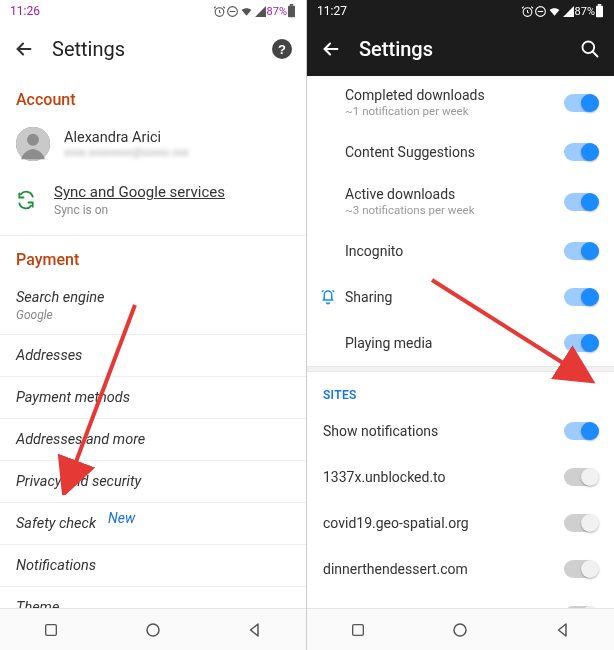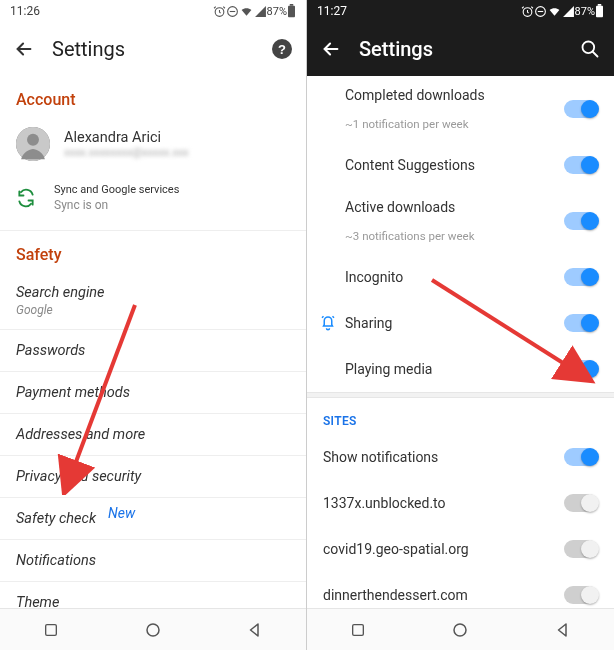--- a/index.html
+++ b/index.html
@@ -8,21 +8,21 @@
     background: #fff;
     width: 614px;
     height: 650px;
     display: flex;
     position: relative;
   }
   .phone { width: 307px; height: 650px; display: flex; flex-direction: column; position: relative; overflow: hidden; background:#fff; }
   .phone.left { border-right: 1px solid #ccc; }
   
   .statusbar { height: 22px; display:flex; align-items:center; font-size:12px; padding:0 10px; }
-  .statusbar.light { background:#fff; color:#404040; }
+  .statusbar.light { background:#fff; color:#a21caf; }
   .statusbar.dark  { background:#1c1c1c; color:#fff; }
   .statusbar .spacer { flex:1; }
   .statusicons { display:flex; align-items:center; gap:0; }
   .statusicons svg, .statusicons span { display:inline-block; }
   
   .header { display:flex; align-items:center; height:54px; padding:0 12px; }
   .header.light { background:#fff; color:#222; }
   .header.dark { background:#1c1c1c; color:#fff; }
   .header .title { font-size:20px; margin-left:16px; flex:1; }
   .header.light .title { font-weight:400; color:#222;}
@@ -38,21 +38,21 @@
   .row .badge { font-size:14px; color:#1a73e8; margin-left:12px; position:relative; top:-5px;}
   .account-row { display:flex; align-items:center; padding:10px 16px 12px; gap:14px; }
   .avatar { width:34px; height:34px; border-radius:50%; background:#bdbdbd; box-shadow: inset 0 0 0 1px #888; display:flex; align-items:center; justify-content:center; }
   .avatar svg { width:100%; height:100%; }
   .syncrow { display:flex; align-items:center; padding:10px 16px 14px; gap:18px; }
   .sync-icon { width:20px; height:20px; }
   
   .r-row { display:flex; align-items:center; padding:11px 16px; min-height:46px; background:#fff; }
   .r-row .rtxt { flex:1; display:flex; flex-direction:column; }
   .r-row .name { font-size:14px; color:#333; }
-  .r-row .sub  { font-size:11.5px; color:#9a9a9a; margin-top:14px; }
+  .r-row .sub  { font-size:11.5px; color:#9a9a9a; margin-top:1px; }
   .r-row .lead { width:26px; display:flex; align-items:center; justify-content:center; margin-left:-8px; margin-right:4px;}
   .gap-strip { height:6px; background:#f2f2f2; border-top:1px solid #e6e6e6; border-bottom:1px solid #e6e6e6; }
   .sites-label { font-size:12px; color:#1a73e8; font-weight:600; padding:16px 16px 6px; letter-spacing:.3px;}
   
   .toggle { width:34px; height:18px; position:relative; border-radius:10px; }
   .toggle .track { position:absolute; inset:0; border-radius:10px; }
   .toggle .thumb { position:absolute; width:18px; height:18px; border-radius:50%; top:0; box-shadow:0 1px 2px rgba(0,0,0,.3); }
   .toggle.on .track { background:#9ecbff; }
   .toggle.on .thumb { right:-1px; background:#1a8cff; }
   .toggle.off .track { background:#cfcfcf; }
@@ -124,35 +124,35 @@
         <div class="blurred">xxxx.xxxxxxxx@xxxxx.xxx</div>
       </div>
     </div>
 
     <div class="syncrow">
       <svg class="sync-icon" viewBox="0 0 24 24" fill="none" stroke="#1e8e3e" stroke-width="2.2" stroke-linecap="round">
           <path d="M20 8a8 8 0 00-14-3M4 16a8 8 0 0014 3"></path>
           <path d="M4 4v5h5M20 20v-5h-5"></path>
         </svg>
       <div class="txt">
-        <div style="font-size:11px;color:#333;">Sync and Google services</div>
+        <div style="font-size:15px;color:#333;text-decoration:underline;">Sync and Google services</div>
         <div class="subtext">Sync is on</div>
       </div>
     </div>
 
-    <div class="section-label" style="border-top:1px solid #eee; margin-top:4px;">Safety</div>
+    <div class="section-label" style="border-top:1px solid #eee; margin-top:4px;">Payment</div>
 
     <div class="row noborder">
       <div class="txt">
         <div>Search engine</div>
         <div class="subtext">Google</div>
       </div>
     </div>
     <div class="row">
-        <div class="txt">Passwords</div>
+        <div class="txt">Addresses</div>
       </div>
     <div class="row">
         <div class="txt">Payment methods</div>
       </div>
     <div class="row">
         <div class="txt">Addresses and more</div>
       </div>
     <div class="row">
         <div class="txt">Privacy and security</div>
       </div>

